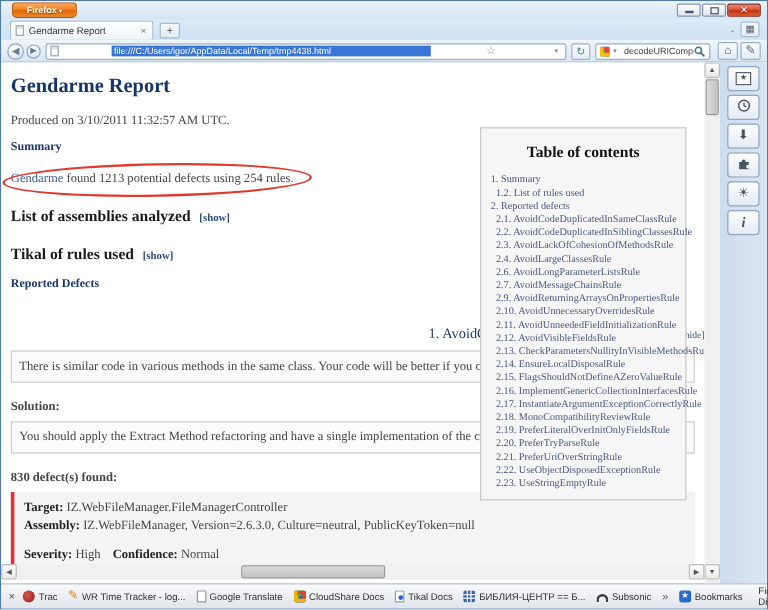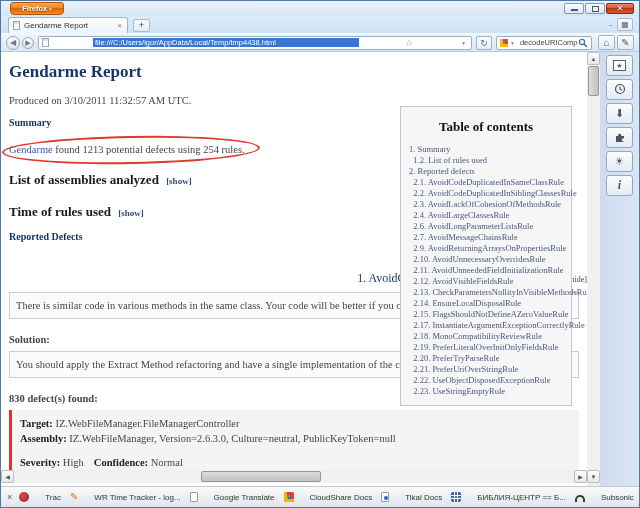--- a/index.html
+++ b/index.html
@@ -141,21 +141,21 @@
     line-height:9px; text-align:center; background:#fff; }
   .info-i { font-family:"Liberation Serif",serif; font-style:italic; font-weight:bold;
     font-size:12px; }
 
   
   .addon-bar { height:21px; flex:none; display:flex; align-items:center; padding:0 6px;
     background:linear-gradient(#f8f9fa,#e1e5ea); border-top:1px solid #c4c9cf;
     font-size:8px; color:#333; }
   .addon-close { color:#555; font-size:9px; margin-right:7px; }
   .bk { display:flex; align-items:center; margin-right:9px; white-space:nowrap; }
-  .bk .lbl { margin-left:16px; }
+  .bk .lbl { margin-left:3px; }
   .ic { width:10px; height:10px; flex:none; border-radius:2px; }
   .ic-trac { background:radial-gradient(circle at 40% 40%, #e05050, #8d1f1f); border-radius:50%; }
   .ic-feather { color:#e07818; font-size:10px; width:auto; height:auto; line-height:10px; }
   .ic-page { width:8px; height:10px; background:#fff; border:1px solid #999; border-radius:1px; }
   .ic-cloudshare { background:linear-gradient(135deg,#3bb44a 0 50%,#2a64c8 50% 100%);
     box-shadow:inset 3px -3px 0 #f4b400, inset -3px 3px 0 #db4437; }
   .ic-tikal { width:8px; height:10px; background:#fff; border:1px solid #8aa; border-radius:1px;
     position:relative; }
   .ic-tikal::after { content:""; position:absolute; left:2px; top:3px; width:4px; height:4px;
     border-radius:50%; background:#2a64c8; }
@@ -241,21 +241,21 @@
 
       <h2>Summary</h2>
       <p class="summary-line"><a href="#">Gendarme</a><span> found 1213 potential defects using 254 rules.</span></p>
       <div class="red-ellipse"></div>
 
       <div class="h3row">
         <span>List of assemblies analyzed</span>
         <a href="#" class="toggle-link">[show]</a>
       </div>
       <div class="h3row">
-        <span>Time of rules used</span>
+        <span>Tikal of rules used</span>
         <a href="#" class="toggle-link">[show]</a>
       </div>
 
       <h2>Reported Defects</h2>
 
       <div class="rule-heading">
         <span>1. AvoidCodeDuplicatedInSameClassRule</span>
         <a href="#" class="toggle-link">[hide]</a>
       </div>
 
@@ -285,20 +285,21 @@
             <li class="toc-item">  2.4. AvoidLargeClassesRule</li>
             <li class="toc-item">  2.6. AvoidLongParameterListsRule</li>
             <li class="toc-item">  2.7. AvoidMessageChainsRule</li>
             <li class="toc-item">  2.9. AvoidReturningArraysOnPropertiesRule</li>
             <li class="toc-item">  2.10. AvoidUnnecessaryOverridesRule</li>
             <li class="toc-item">  2.11. AvoidUnneededFieldInitializationRule</li>
             <li class="toc-item">  2.12. AvoidVisibleFieldsRule</li>
             <li class="toc-item">  2.13. CheckParametersNullityInVisibleMethodsRule</li>
             <li class="toc-item">  2.14. EnsureLocalDisposalRule</li>
             <li class="toc-item">  2.15. FlagsShouldNotDefineAZeroValueRule</li>
+            <li class="toc-item">  2.16. ImplementGenericCollectionInterfacesRule</li>
             <li class="toc-item">  2.17. InstantiateArgumentExceptionCorrectlyRule</li>
             <li class="toc-item">  2.18. MonoCompatibilityReviewRule</li>
             <li class="toc-item">  2.19. PreferLiteralOverInitOnlyFieldsRule</li>
             <li class="toc-item">  2.20. PreferTryParseRule</li>
             <li class="toc-item">  2.21. PreferUriOverStringRule</li>
             <li class="toc-item">  2.22. UseObjectDisposedExceptionRule</li>
             <li class="toc-item">  2.23. UseStringEmptyRule</li>
           </ul>
       </div>
 

